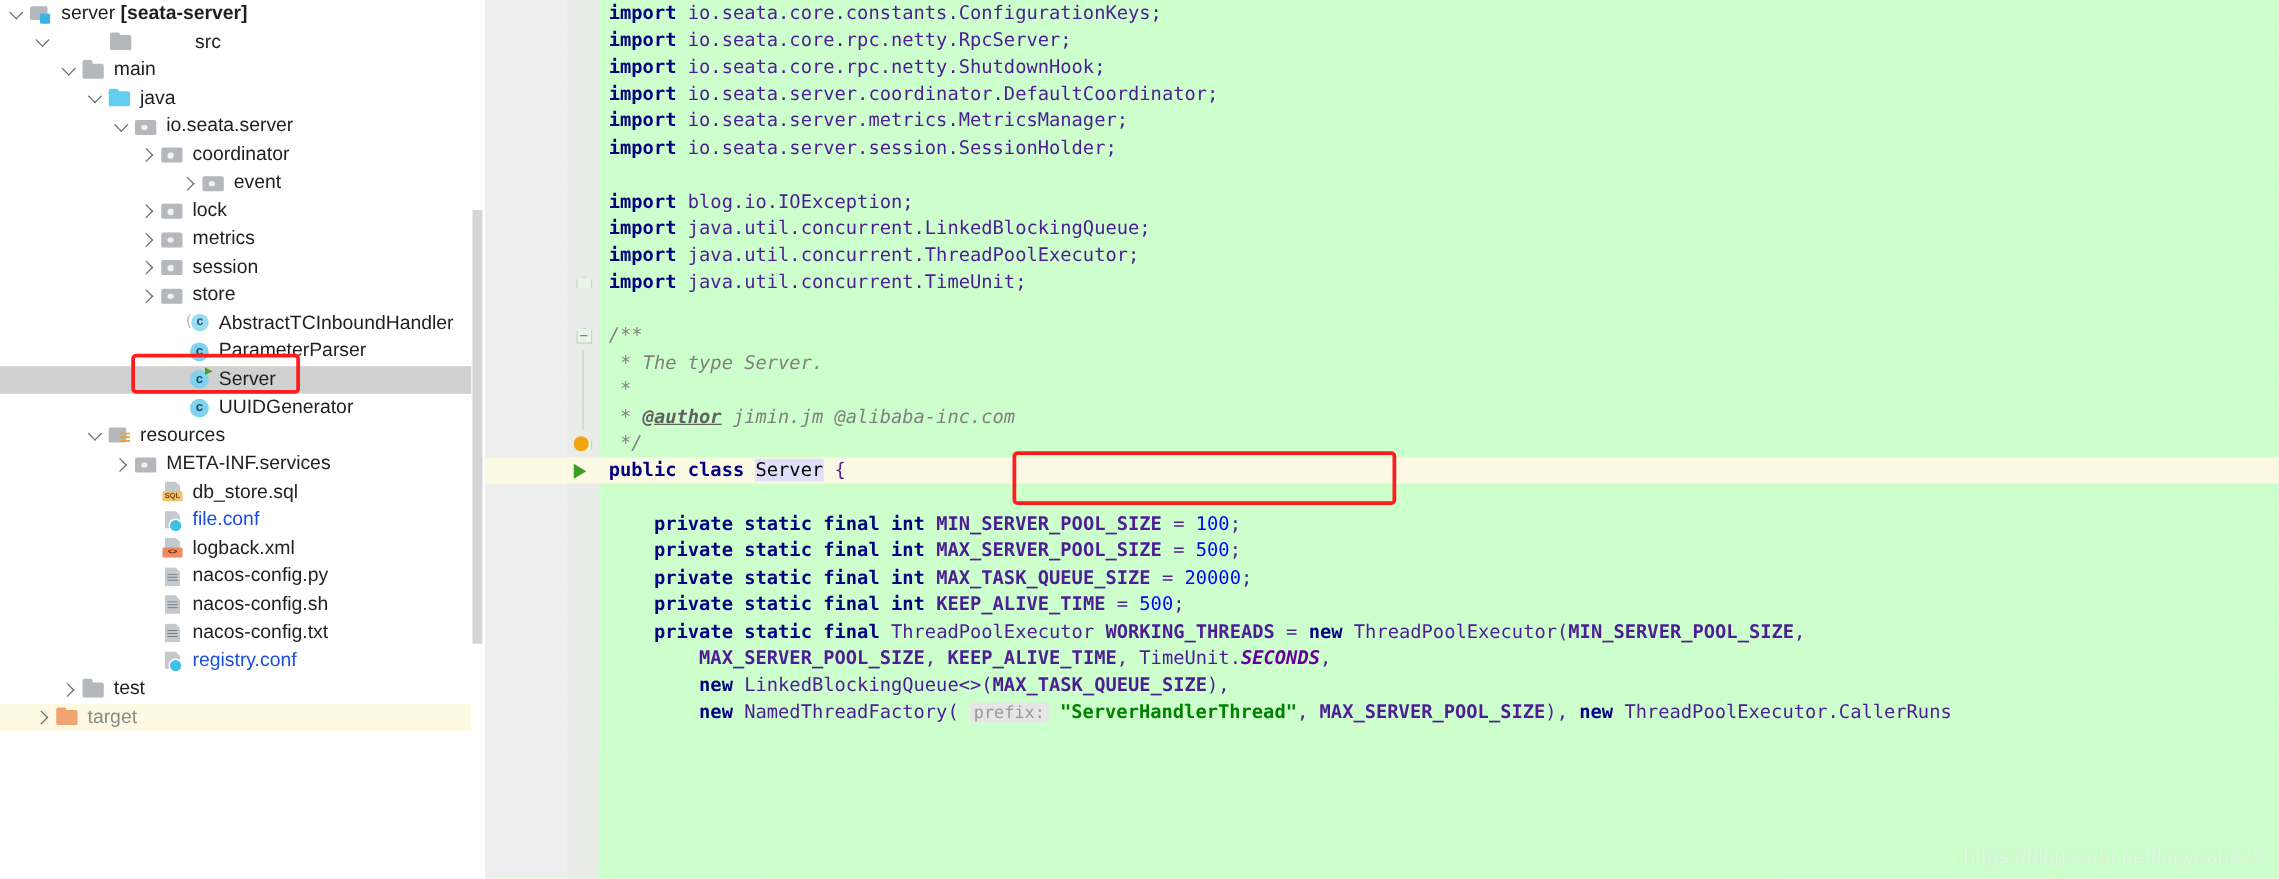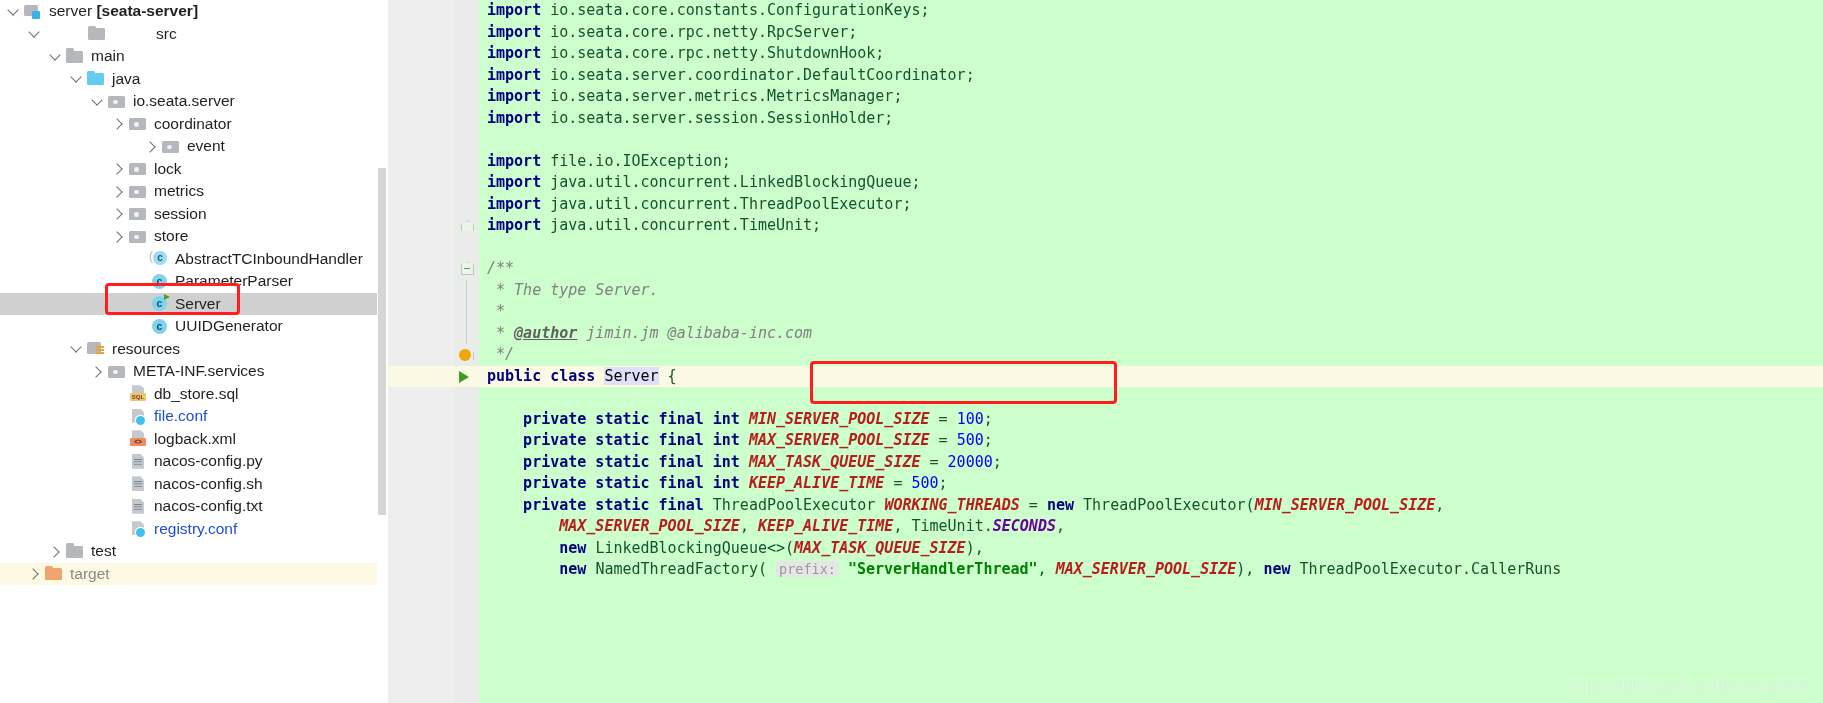--- a/index.html
+++ b/index.html
@@ -378,26 +378,26 @@
   .runarrow {
     position:absolute; left:5px; top:5px;
     width:0; height:0;
     border-left:10px solid #3c9c24;
     border-top:6px solid transparent;
     border-bottom:6px solid transparent;
   }
 
   
   .kw   { color:#000080; font-weight:bold; }
-  .plain{ color:#14532d; }
+  .plain{ color:#4c1d95; }
   .cmt  { color:#808080; font-style:italic; }
   .cmt-tag { color:#606060; font-style:italic; font-weight:bold; text-decoration:underline; }
   .num  { color:#0000ff; }
   .str  { color:#008000; font-weight:bold; }
-  .field{ color:#b91c1c; font-weight:bold; font-style:italic; }
+  .field{ color:#4c1d95; font-weight:bold; }
   .static-ref { color:#660099; font-weight:bold; font-style:italic; }
   .ident-hl { background:#dfdffa; }
   .paramhint {
     background:#e6e6e6;
     color:#999999;
     border-radius:3px;
     padding:0 3px;
     font-size:13.5px;
     font-style:normal;
   }
@@ -576,21 +576,21 @@
     <div id="fold-bg"></div>
     <div id="code-bg"></div>
     <div id="code-lines">
         <div class="line"><div class="lineno"></div><div class="fold"></div><div class="code"><span class="kw">import</span><span class="plain"> io.seata.core.constants.ConfigurationKeys;</span></div></div>
         <div class="line"><div class="lineno"></div><div class="fold"></div><div class="code"><span class="kw">import</span><span class="plain"> io.seata.core.rpc.netty.RpcServer;</span></div></div>
         <div class="line"><div class="lineno"></div><div class="fold"></div><div class="code"><span class="kw">import</span><span class="plain"> io.seata.core.rpc.netty.ShutdownHook;</span></div></div>
         <div class="line"><div class="lineno"></div><div class="fold"></div><div class="code"><span class="kw">import</span><span class="plain"> io.seata.server.coordinator.DefaultCoordinator;</span></div></div>
         <div class="line"><div class="lineno"></div><div class="fold"></div><div class="code"><span class="kw">import</span><span class="plain"> io.seata.server.metrics.MetricsManager;</span></div></div>
         <div class="line"><div class="lineno"></div><div class="fold"></div><div class="code"><span class="kw">import</span><span class="plain"> io.seata.server.session.SessionHolder;</span></div></div>
         <div class="line"><div class="lineno"></div><div class="fold"></div><div class="code"></div></div>
-        <div class="line"><div class="lineno"></div><div class="fold"></div><div class="code"><span class="kw">import</span><span class="plain"> file.io.IOException;</span></div></div>
+        <div class="line"><div class="lineno"></div><div class="fold"></div><div class="code"><span class="kw">import</span><span class="plain"> blog.io.IOException;</span></div></div>
         <div class="line"><div class="lineno"></div><div class="fold"></div><div class="code"><span class="kw">import</span><span class="plain"> java.util.concurrent.LinkedBlockingQueue;</span></div></div>
         <div class="line"><div class="lineno"></div><div class="fold"></div><div class="code"><span class="kw">import</span><span class="plain"> java.util.concurrent.ThreadPoolExecutor;</span></div></div>
         <div class="line"><div class="lineno"></div><div class="fold"><span class="foldmark cap"></span></div><div class="code"><span class="kw">import</span><span class="plain"> java.util.concurrent.TimeUnit;</span></div></div>
         <div class="line"><div class="lineno"></div><div class="fold"></div><div class="code"></div></div>
         <div class="line"><div class="lineno"></div><div class="fold"><span class="foldmark minus"></span></div><div class="code"><span class="cmt">/**</span></div></div>
         <div class="line"><div class="lineno"></div><div class="fold"><span class="foldbar"></span></div><div class="code"><span class="cmt"> * The type Server.</span></div></div>
         <div class="line"><div class="lineno"></div><div class="fold"><span class="foldbar"></span></div><div class="code"><span class="cmt"> *</span></div></div>
         <div class="line"><div class="lineno"></div><div class="fold"><span class="foldbar"></span></div><div class="code"><span class="cmt"> * </span><span class="cmt-tag">@author</span><span class="cmt"> jimin.jm @alibaba-inc.com</span></div></div>
         <div class="line"><div class="lineno"></div><div class="fold"><span class="foldmark cap"></span><span class="breakpoint"></span></div><div class="code"><span class="cmt"> */</span></div></div>
         <div class="line current"><div class="lineno"></div><div class="fold"><span class="runarrow"></span></div><div class="code"><span class="kw">public class </span><span class="ident-hl">Server</span><span class="plain"> {</span></div></div>

